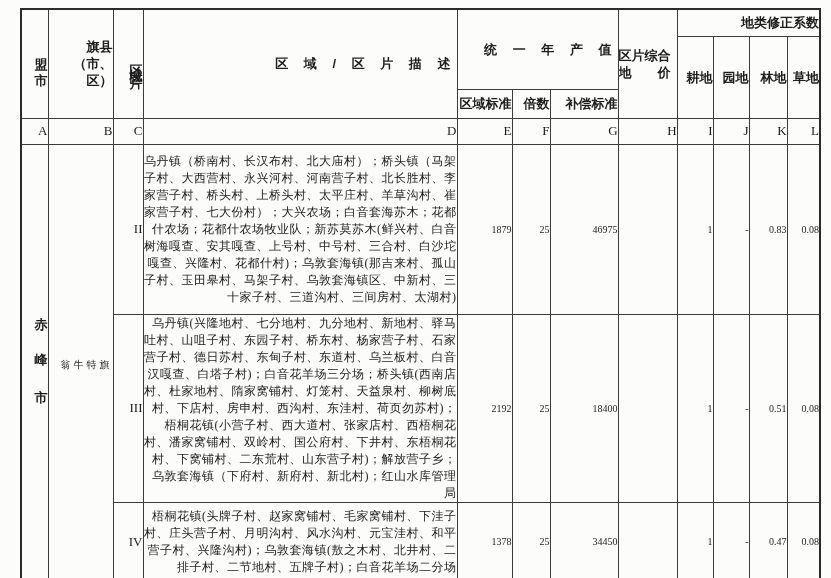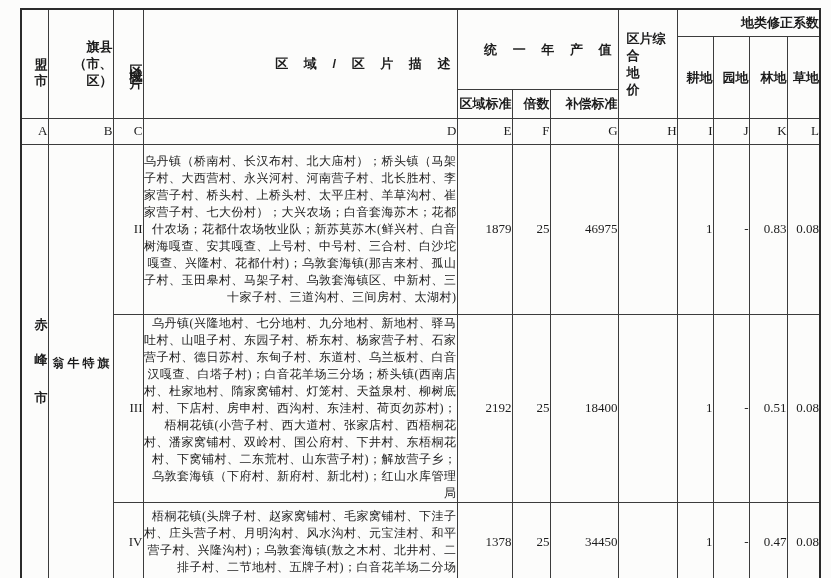--- a/index.html
+++ b/index.html
@@ -23,27 +23,27 @@
   tr.r5 { height:170px; }
   tr.r6 { height:177px; }
   tr.r7 { height:80px; }
   .hd { font-family:"Liberation Sans", sans-serif; font-weight:bold; font-size:13px; line-height:17px; }
   .serif { font-family:"Liberation Serif", serif; font-size:13px; }
   .desc {
     text-align:left; vertical-align:top; padding:2px 6px 2px 7px;
     font-family:"Liberation Serif", serif; font-size:12px; line-height:17px;
     letter-spacing:0.5px;
   }
-  .num { font-family:"Liberation Serif", serif; font-size:13px;margin-top:28px; }
+  .num { font-family:"Liberation Serif", serif; font-size:10px;margin-top:28px; }
   .vert { writing-mode:vertical-lr; text-orientation:upright; display:inline-block; line-height:1; }
   .ls-league { letter-spacing:14px; }
   .ls-city   { letter-spacing:36px; font-weight:bold; font-size:13px; }
   .ls-zonehdr{ letter-spacing:4px; }
   .ls-wide   { letter-spacing:6px; }
-  .ls-banner { letter-spacing:3px; font-weight:bold; font-size:12px; }
+  .ls-banner { letter-spacing:3px; font-weight:normal; font-size:10px; }
   .two-line span { display:block; }
 </style>
 </head>
 <body>
 
 <div class="canvas">
   <table class="grid">
     <colgroup>
       <col style="width:27px">
         <col style="width:65px">
@@ -66,21 +66,21 @@
       </td>
       <td rowspan="3" class="hd two-line">
         <span>旗县</span>
         <span>（市、区）</span>
       </td>
       <td rowspan="3" class="hd">
         <span class="vert ls-zonehdr">区域区片</span>
       </td>
       <td rowspan="3" class="hd ls-wide">区 域 / 区 片 描 述</td>
       <td colspan="3" rowspan="2" class="hd ls-wide">统 一 年 产 值</td>
-      <td rowspan="3" class="hd two-line" style="text-align:left; padding-left:8px;">
+      <td rowspan="3" class="hd two-line" style="text-align:left; padding-left:0;">
         <span>区片综合</span>
         <span>地　　价</span>
       </td>
       <td colspan="4" class="hd">地类修正系数</td>
     </tr>
     <tr class="r2">
       <td rowspan="2" class="hd">耕地</td>
       <td rowspan="2" class="hd">园地</td>
       <td rowspan="2" class="hd">林地</td>
       <td rowspan="2" class="hd">草地</td>

